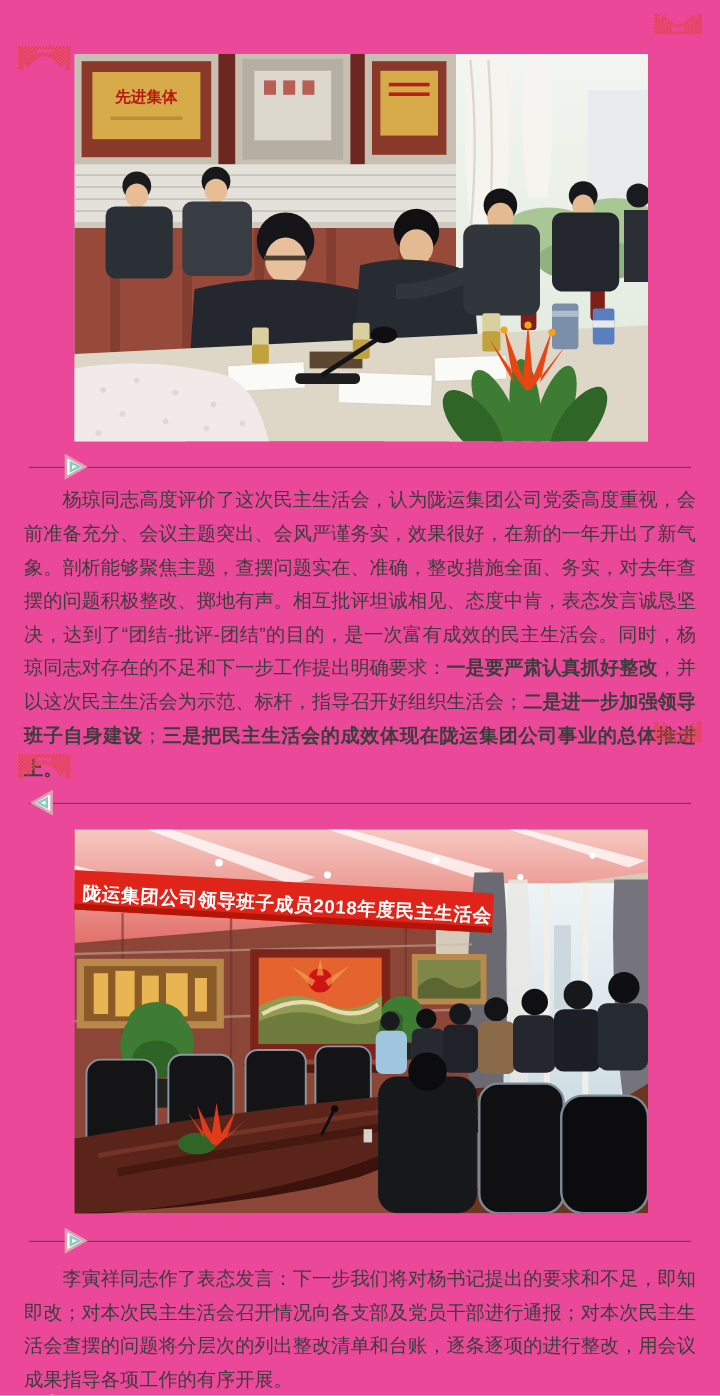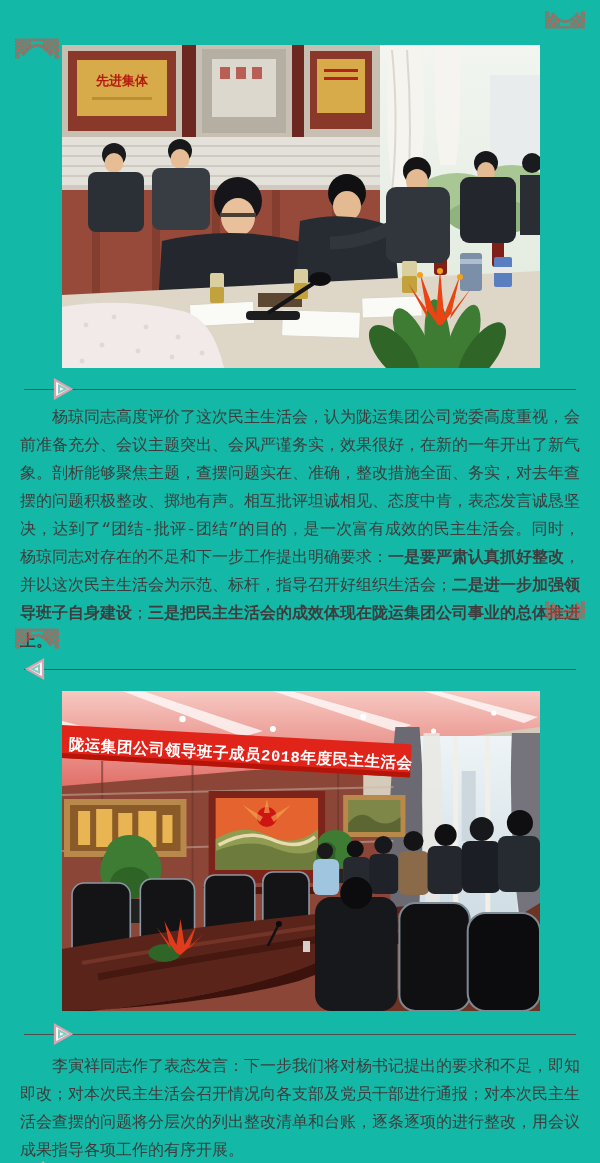--- a/index.html
+++ b/index.html
@@ -1,17 +1,17 @@
 <!DOCTYPE html>
 <html><head>
 <meta charset="utf-8">
 <style>
   html,body{margin:0;padding:0;background:#e8f5f8;}
-  .page{position:relative;width:600px;height:1163px;margin:0 auto;background:#14b8a6;overflow:hidden;
-        font-family:Liberation Mono, monospace;}
+  .page{position:relative;width:600px;height:1163px;margin:0 auto;background:#ec4899;overflow:hidden;
+        font-family:Liberation Sans, sans-serif;}
   .photo-wrap{position:relative;width:478px;margin-left:62px;}
   .photo-wrap.p1{margin-top:45px;height:323px;}
   .photo-wrap.p2{margin-top:11px;height:320px;}
   .photo-svg{display:block;width:100%;height:100%;}
   .ornament{position:absolute;}
   .orn-v1{left:545px;top:8px;}
   .orn-arch1{left:15px;top:38px;}
   .orn-v2{left:545px;top:598px;}
   .orn-arch2{left:15px;top:628px;}
   .divider{position:relative;height:22px;margin:0 24px;}

